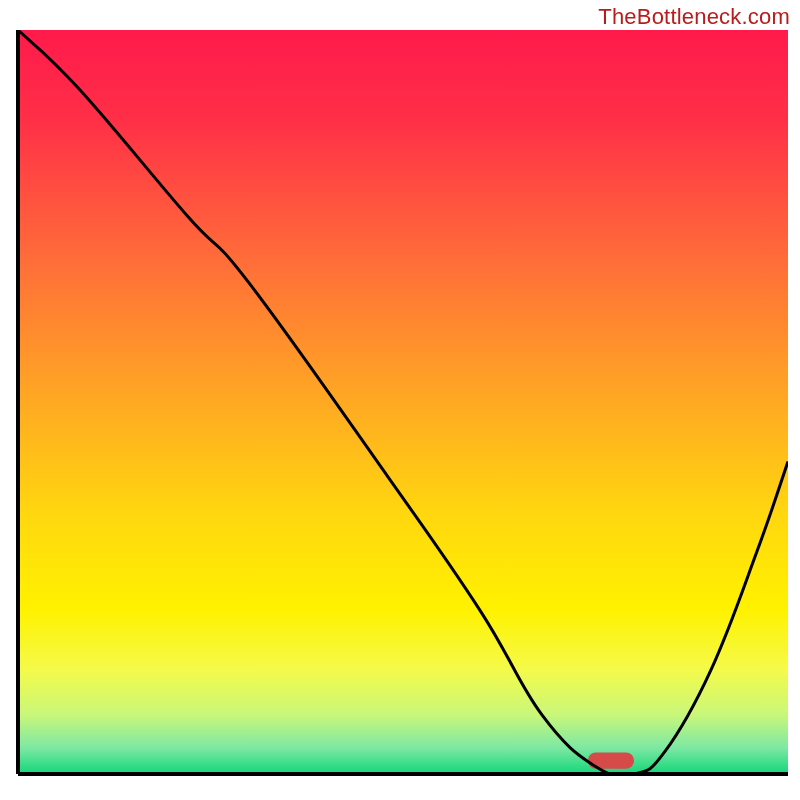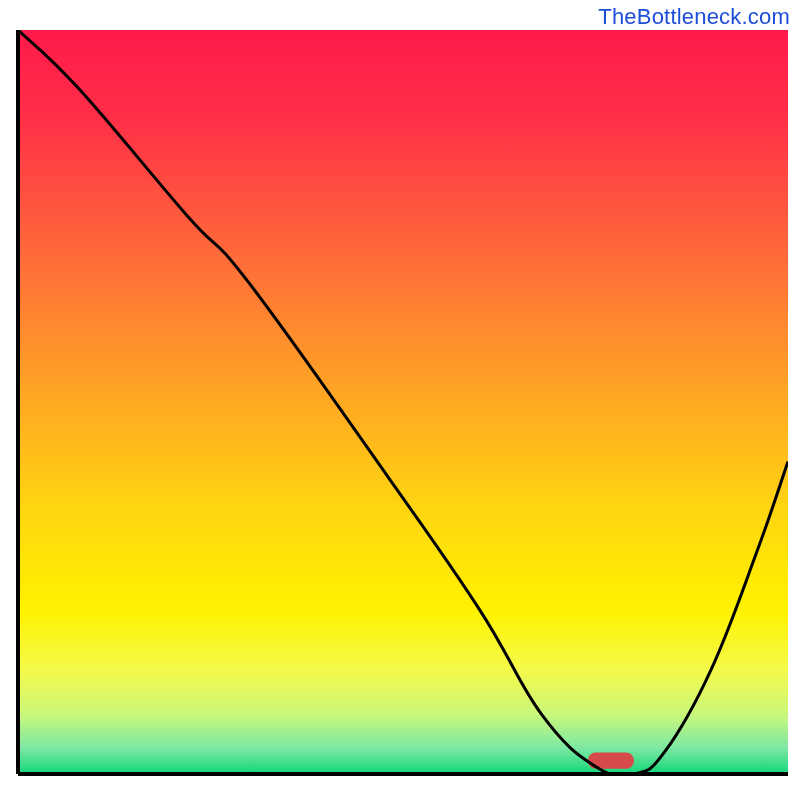--- a/index.html
+++ b/index.html
@@ -14,21 +14,21 @@
     position: relative;
     width: 800px;
     height: 800px;
   }
   .watermark {
     position: absolute;
     top: 4px;
     right: 10px;
     font-size: 22px;
     font-weight: 500;
-    color: #1d4ed8;
+    color: #b91c1c;
     letter-spacing: 0.2px;
     z-index: 10;
   }
   svg.chart {
     position: absolute;
     top: 0;
     left: 0;
     width: 800px;
     height: 800px;
   }

